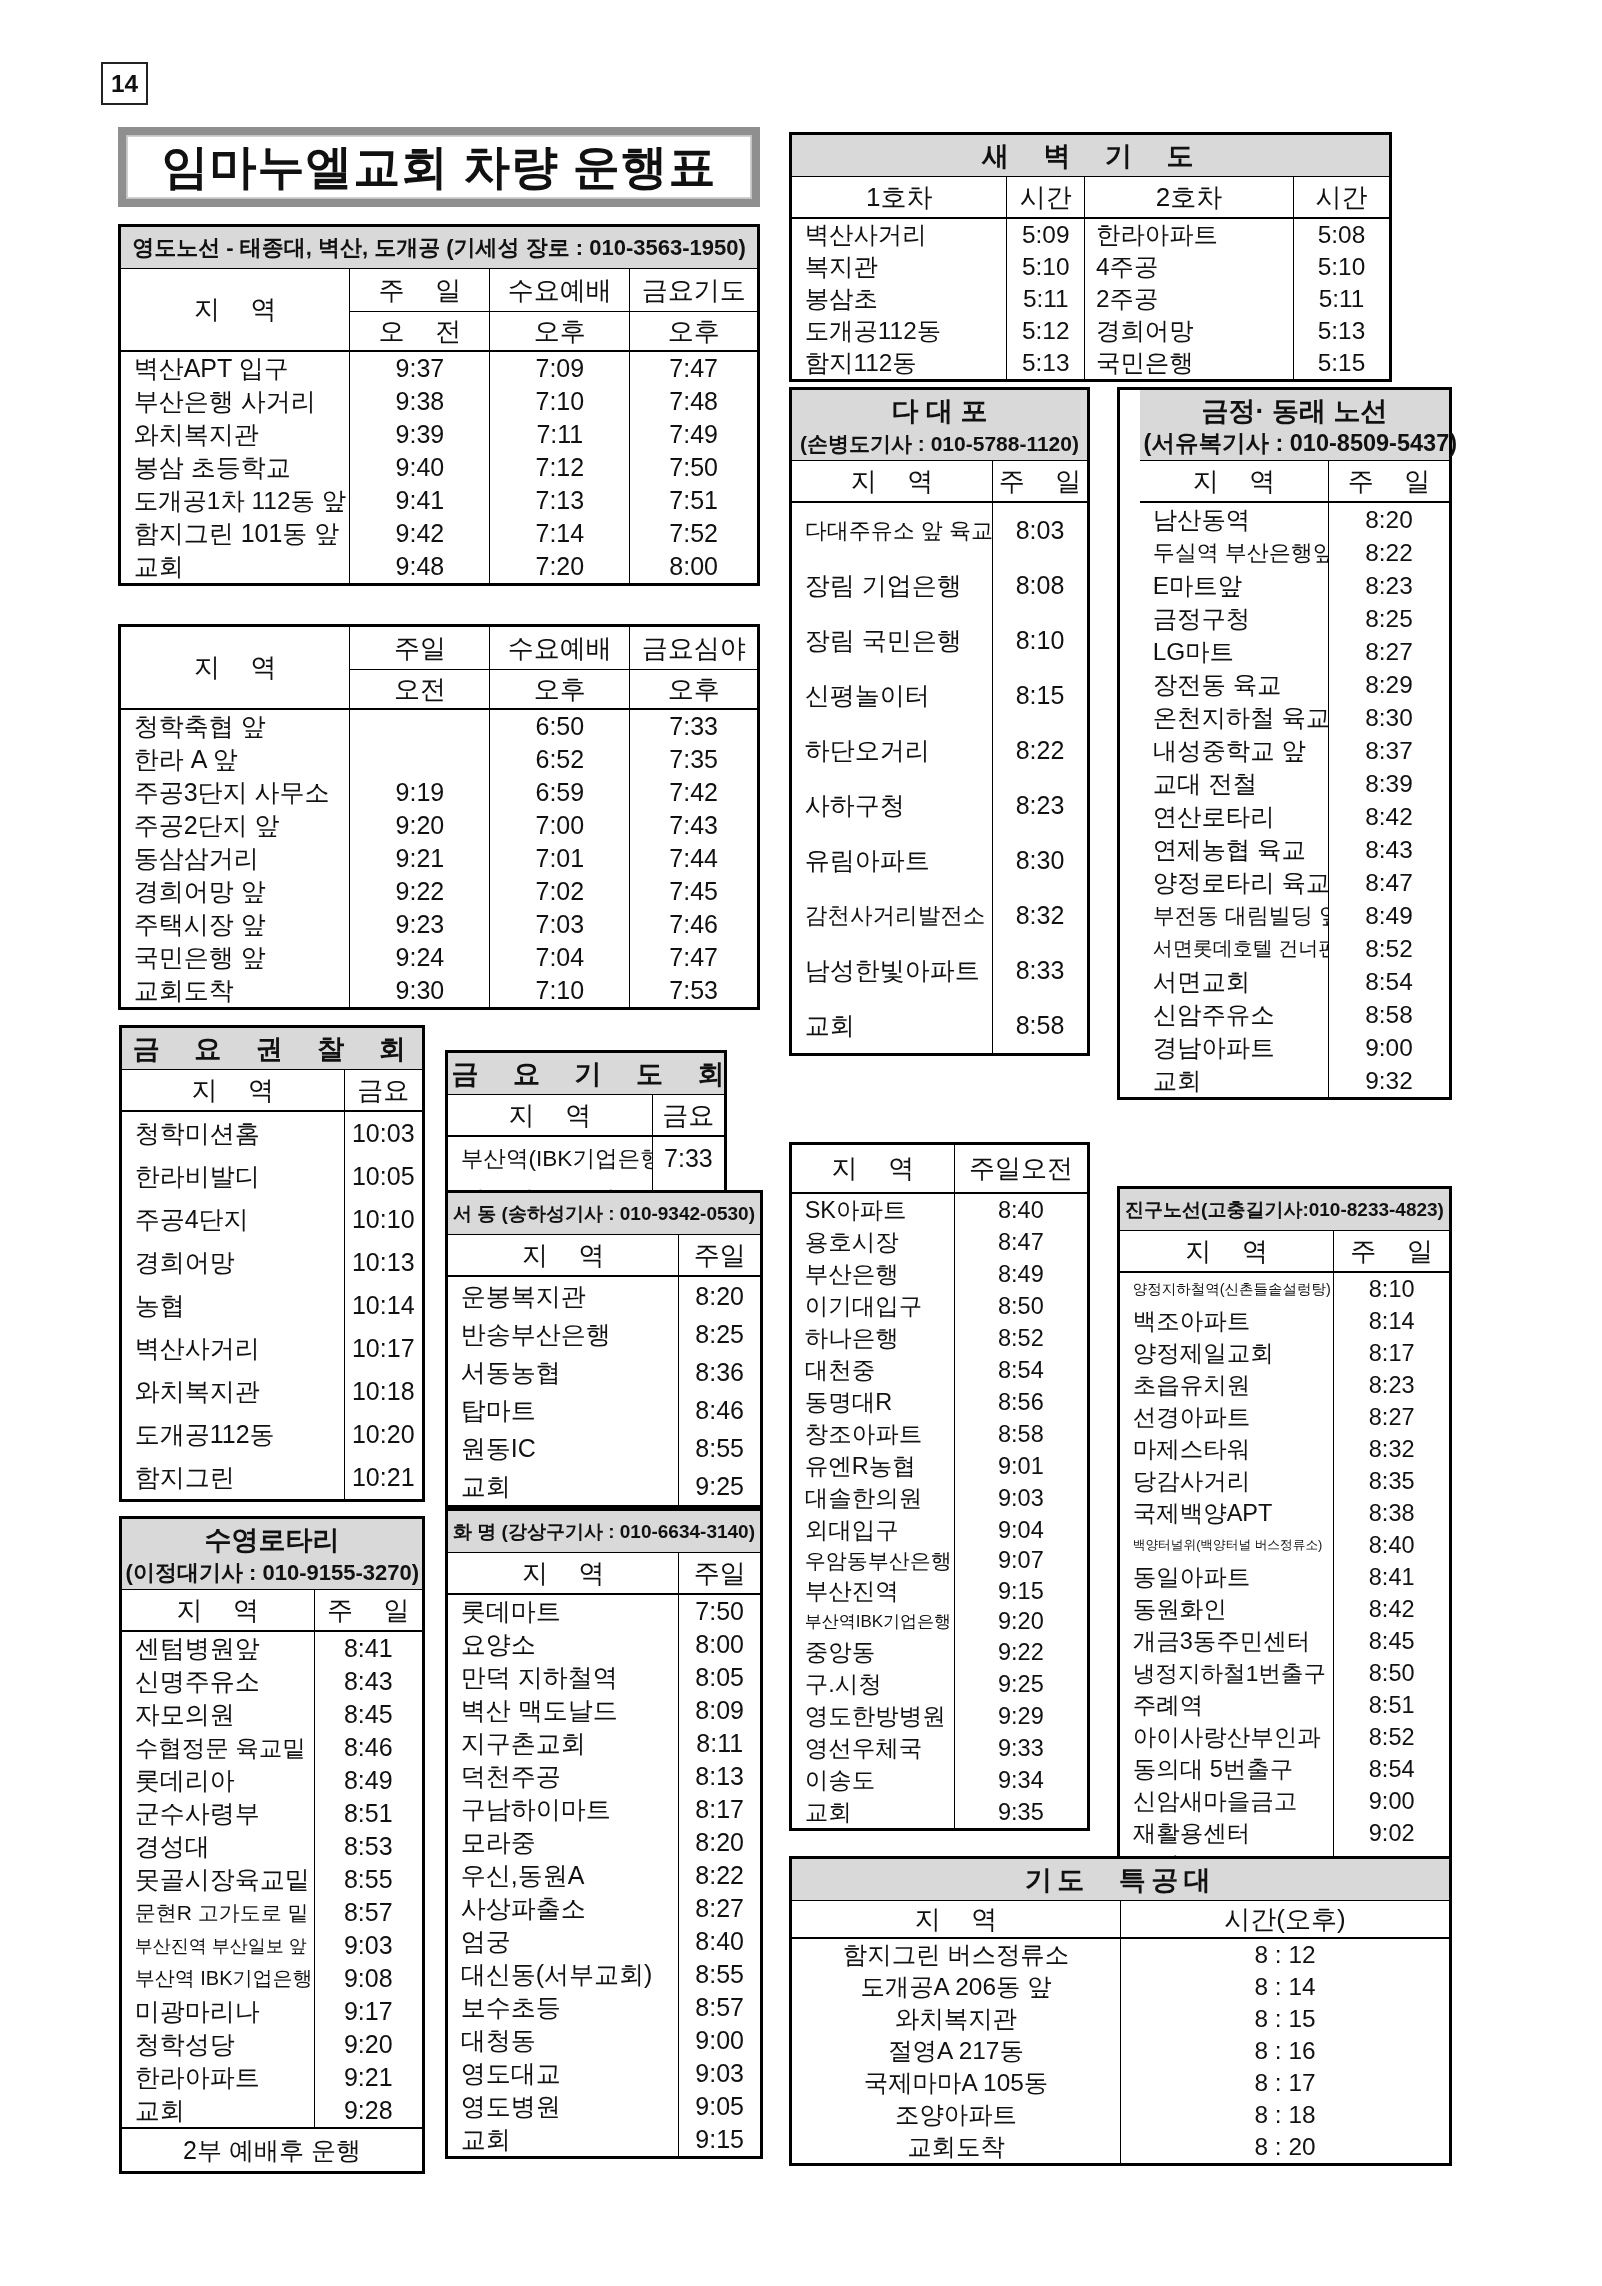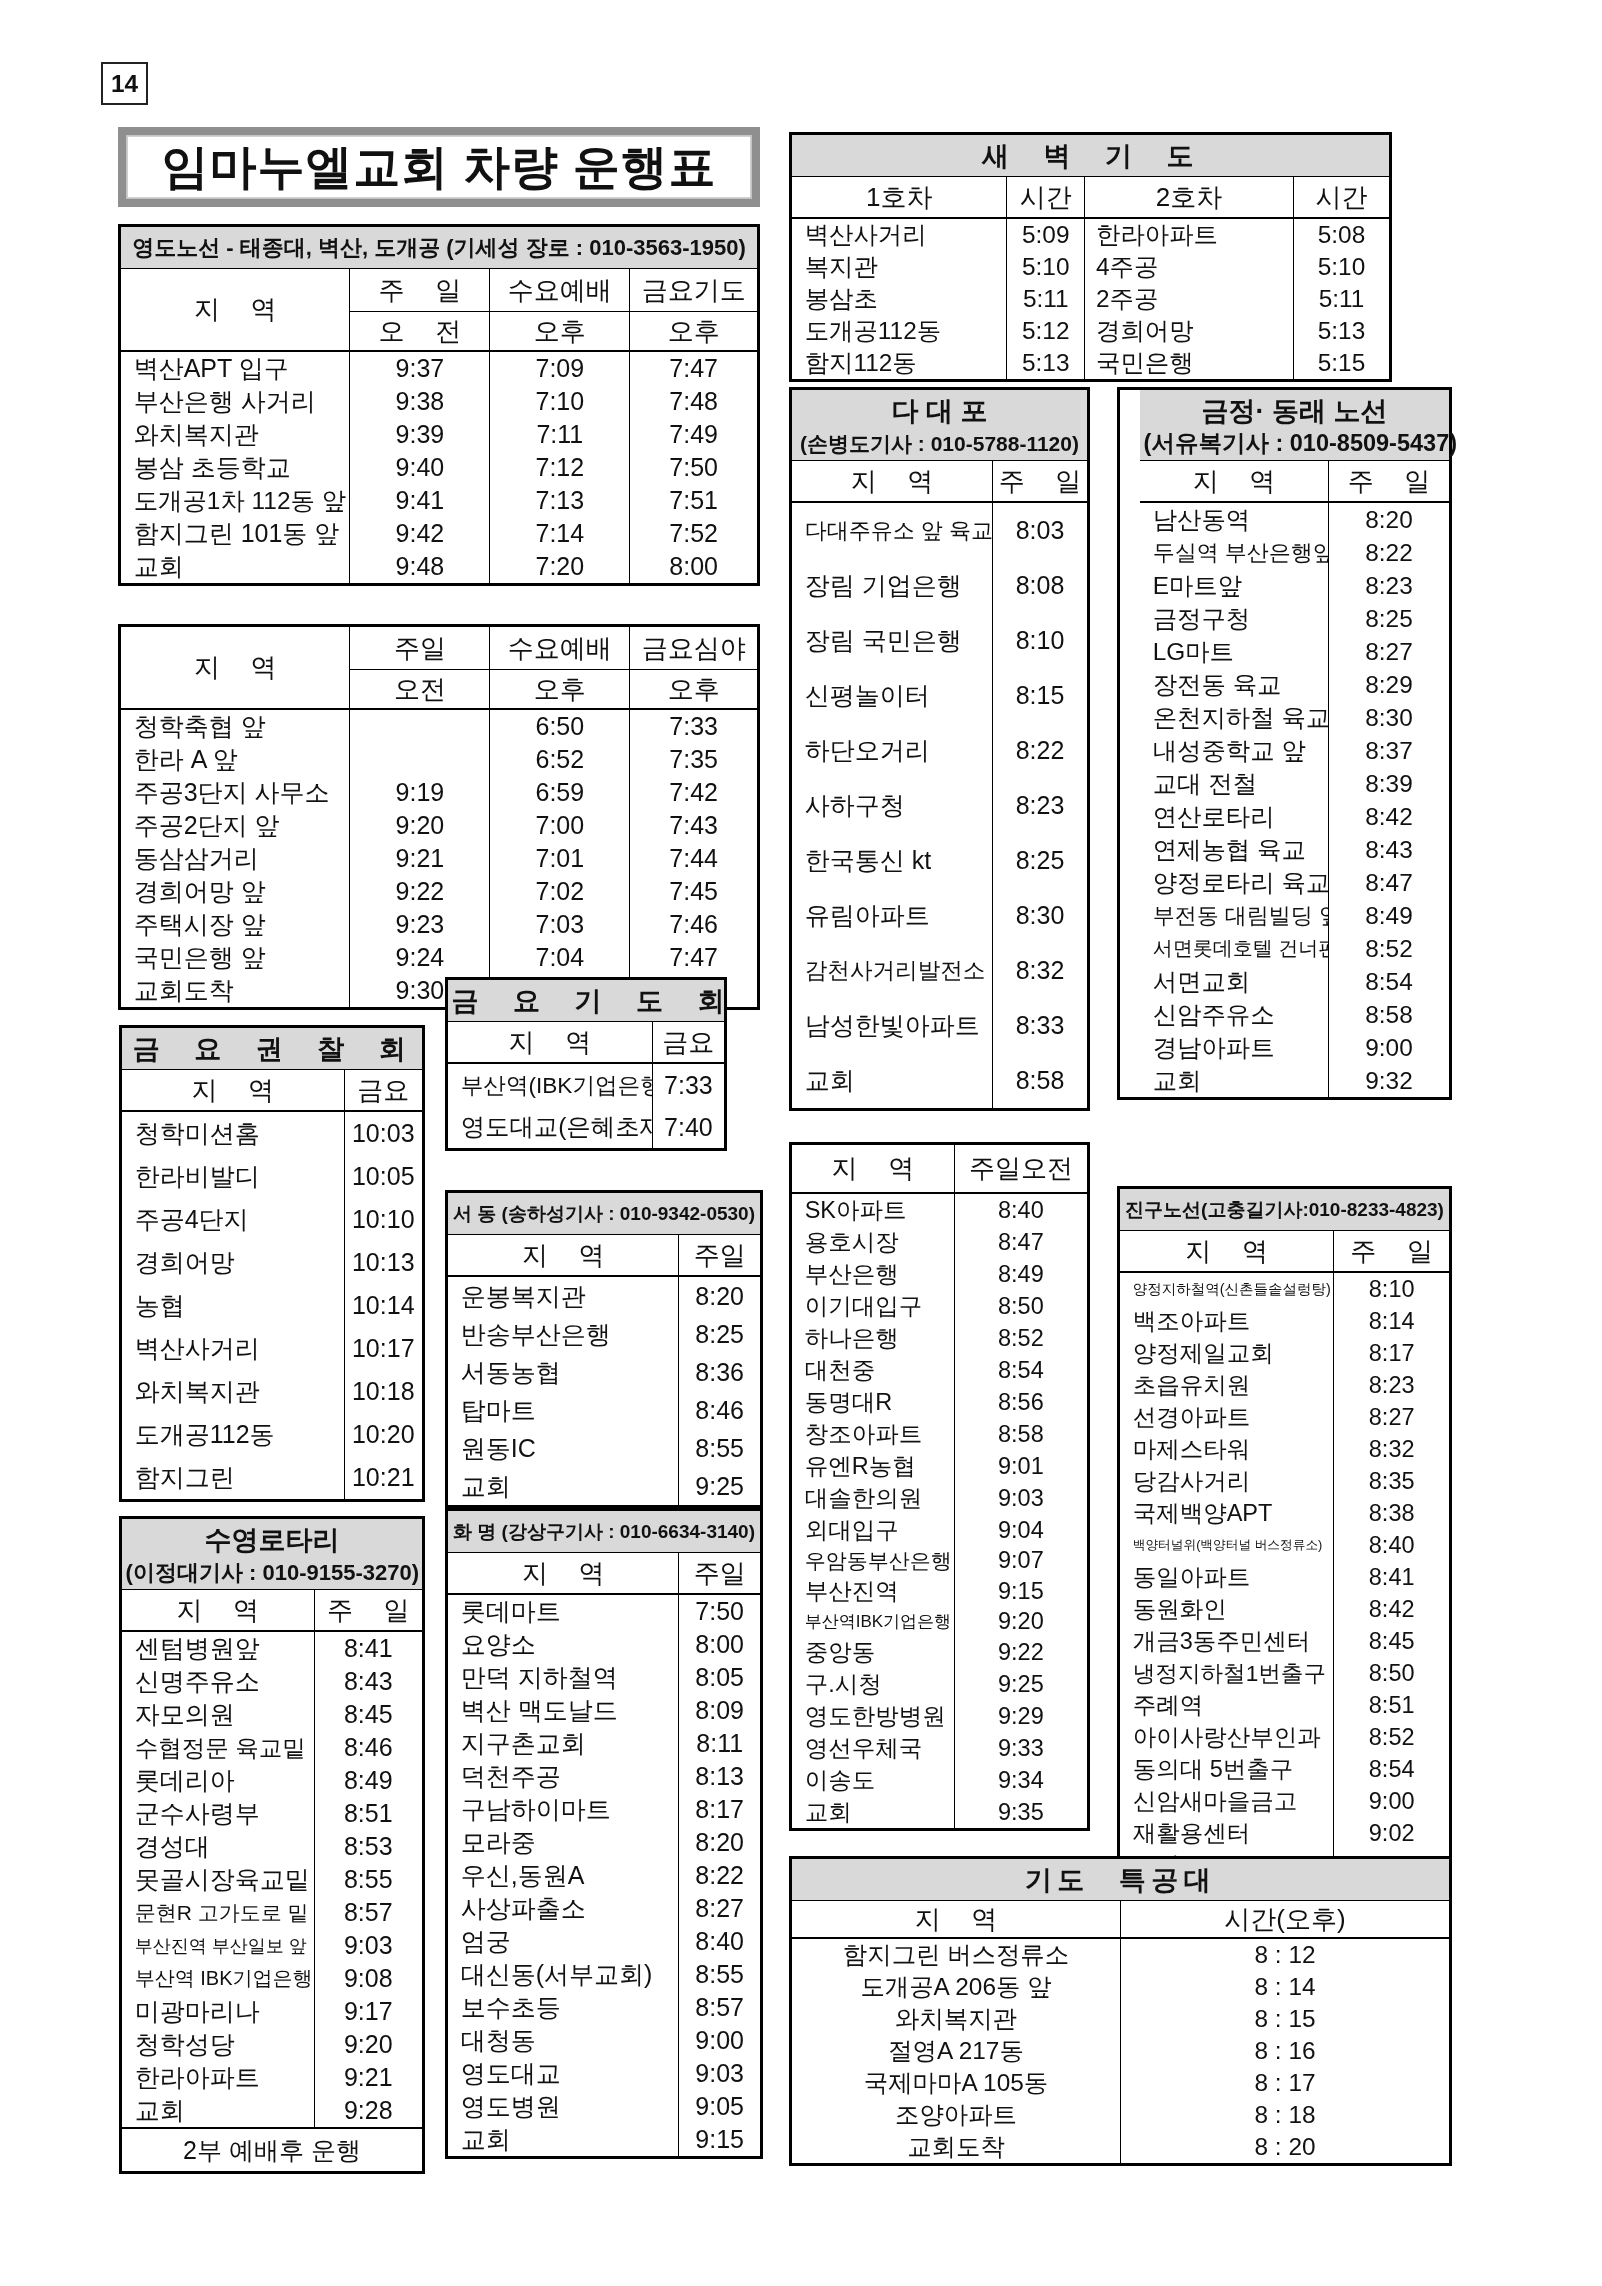--- a/index.html
+++ b/index.html
@@ -31,21 +31,21 @@
   .tbl thead tr:last-child th{border-bottom:2.7px solid #000;}
   .tbl .h1 th{border-bottom:1.8px solid #000;height:42px;}
   .tbl .h1 th.rgn{border-bottom:2.7px solid #000;}
   .tbl .h2 th{height:38px;}
   .tbl tfoot td{border-top:2.7px solid #000;height:42px;text-align:center;font-size:25px;}
 
   
   .tbl-a{left:118px;top:224px;width:642px;}   .tbl-a tbody td{height:33px;}
   .tbl-b{left:118px;top:624px;width:642px;}   .tbl-b tbody td{height:30px;}
   .tbl-c{left:119px;top:1025px;width:306px;}  .tbl-c tbody td{height:43px;}
-  .tbl-d{left:445px;top:977px;width:282px;}  .tbl-d tbody td{height:42px;}
+  .tbl-d{left:445px;top:1050px;width:282px;}  .tbl-d tbody td{height:42px;}
   .tbl-e{left:445px;top:1190px;width:318px;}  .tbl-e tbody td{height:38px;}
   .tbl-f{left:119px;top:1516px;width:306px;}  .tbl-f tbody td{height:33px;}
   .tbl-g{left:445px;top:1508px;width:318px;}  .tbl-g tbody td{height:33px;}
   .tbl-h{left:789px;top:132px;width:603px;}   .tbl-h tbody td{height:28px;font-size:24.4px;}
   .tbl-i{left:789px;top:387px;width:301px;}   .tbl-i tbody td{height:55px;}
   .tbl-j{left:1117px;top:387px;width:335px;padding-left:20px;}  .tbl-j tbody td{height:33px;font-size:24.4px;}
   .tbl-k{left:789px;top:1142px;width:301px;}  .tbl-k tbody td{height:29px;font-size:23.5px;}
   .tbl-k thead th{height:47px;}
   .tbl-l{left:1117px;top:1186px;width:335px;} .tbl-l tbody td{height:32px;font-size:23.5px;}
   .tbl-m{left:789px;top:1856px;width:663px;}  .tbl-m tbody td{height:32px;font-size:24.4px;}
@@ -609,24 +609,20 @@
           </tr>
           <tr>
             <td>하단오거리</td>
             <td>8:22</td>
           </tr>
           <tr>
             <td>사하구청</td>
             <td>8:23</td>
           </tr>
           <tr>
-            <td>한국통신 kt</td>
-            <td>8:25</td>
-          </tr>
-          <tr>
             <td>유림아파트</td>
             <td>8:30</td>
           </tr>
           <tr>
             <td style="font-size: 22.6px;">감천사거리발전소</td>
             <td>8:32</td>
           </tr>
           <tr>
             <td>남성한빛아파트</td>
             <td>8:33</td>

